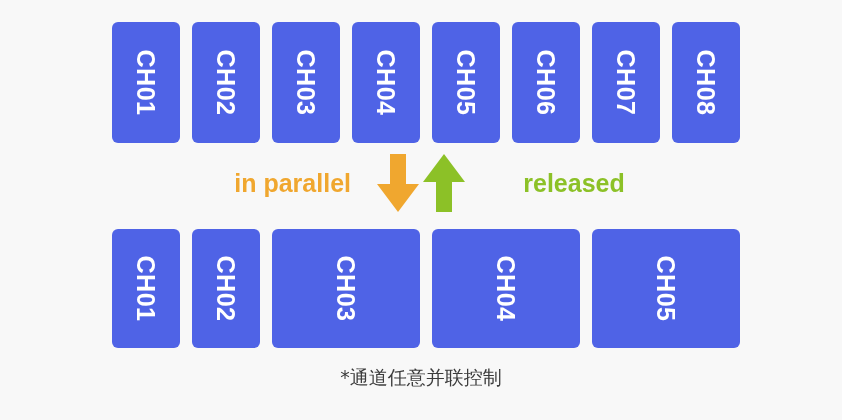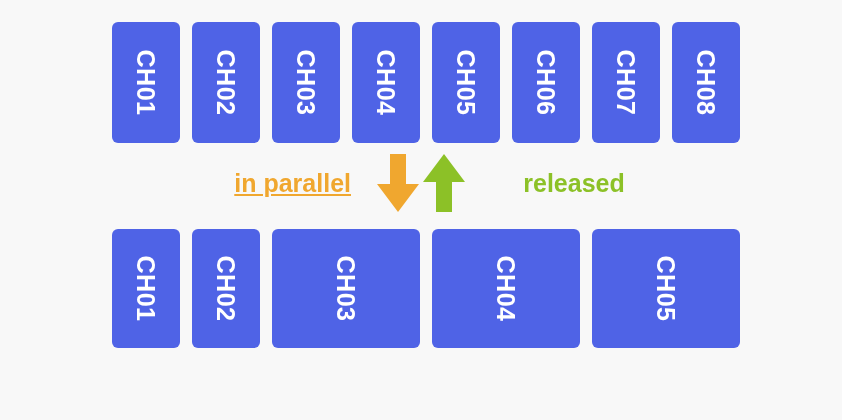--- a/index.html
+++ b/index.html
@@ -71,21 +71,20 @@
     font-weight: bold;
     line-height: 1;
     white-space: nowrap;
   }
   #txt-in-parallel {
     color: #f0a72f;
     width: 190px;
     text-align: right;
     padding-right: 24px;
     box-sizing: border-box;
-    text-decoration: underline;
   }
   #txt-released {
     color: #8cc127;
     width: 190px;
     text-align: center;
     padding-left: 24px;
     box-sizing: border-box;
   }
   .arrow-wrap {
     width: 46px;
@@ -170,14 +169,15 @@
       <span class="label">CH03</span>
     </div>
     <div class="block w2">
       <span class="label">CH04</span>
     </div>
     <div class="block w2">
       <span class="label">CH05</span>
     </div>
   </div>
 
+  <div id="caption">*通道任意并联控制</div>
 
 </div>
 
 </body></html>

